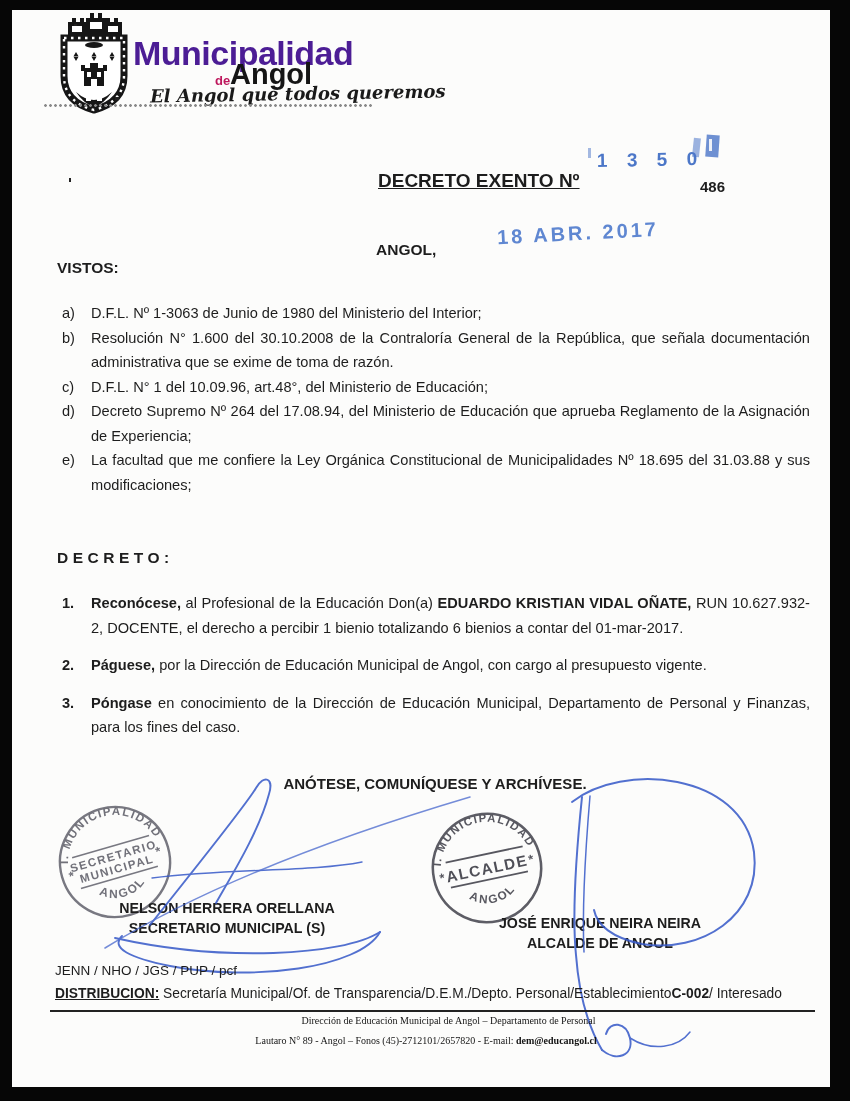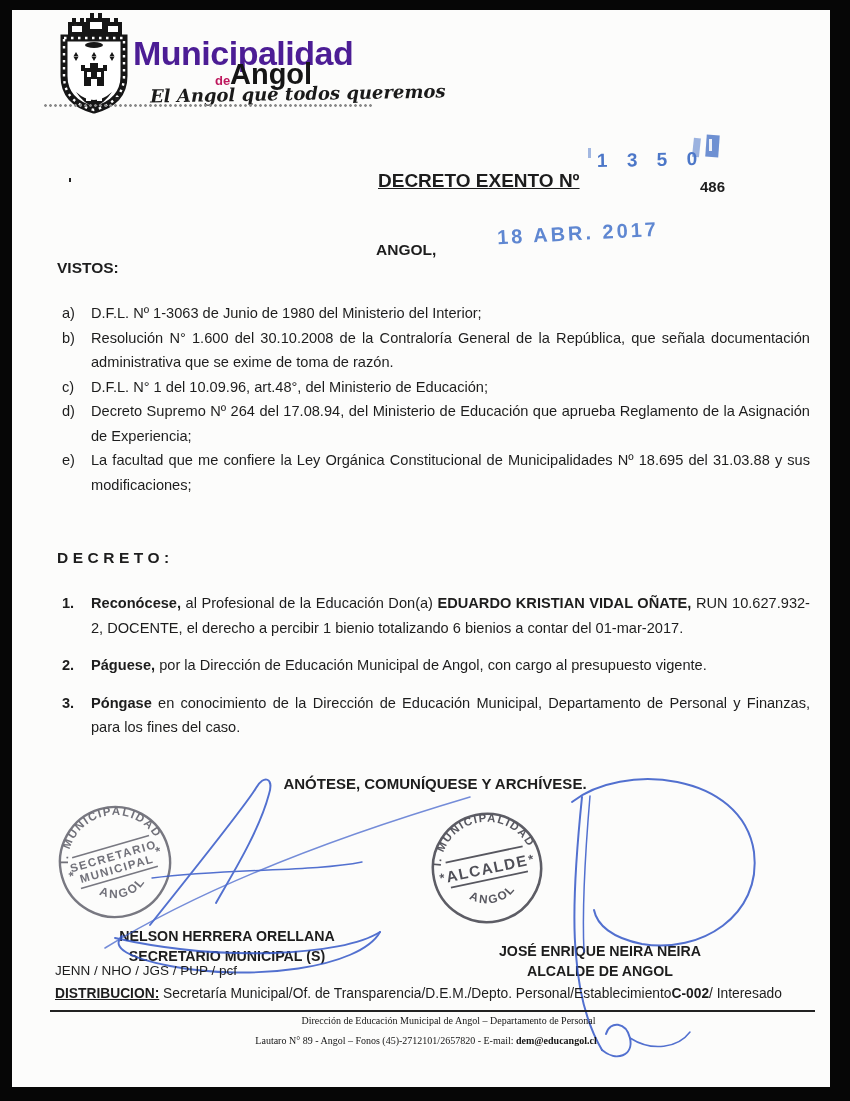--- a/index.html
+++ b/index.html
@@ -46,21 +46,21 @@
   .ls-wide{letter-spacing:4.5px;}
   .doc-list{width:748px;font-size:14.6px;line-height:24.5px;}
   .doc-item{position:relative;padding-left:29px;text-align:justify;}
   .doc-item .marker{position:absolute;left:0;top:0;}
   .decreto-item{margin-bottom:13px;}
   .decreto-item .marker{font-weight:700;}
   .b{font-weight:700;}
   .closing{font-size:15px;font-weight:700;text-align:center;}
 
   
-  .sig-name-block{text-align:center;font-weight:700;font-size:14.2px;line-height:20px;margin-top:28px;}
+  .sig-name-block{text-align:center;font-weight:700;font-size:14.2px;line-height:20px;}
   .stamp-svg{opacity:.9;}
 
   
   .initials{font-size:13.5px;}
   .distribution{font-size:13.8px;}
   .dist-label{font-weight:700;text-decoration:underline;}
   .dist-code{font-weight:700;}
   .rule{height:2px;background:#222;}
   .footer-line{font-family:"Liberation Serif", serif;font-size:10px;color:#141414;text-align:center;}
   .footer-email{font-weight:600;}

